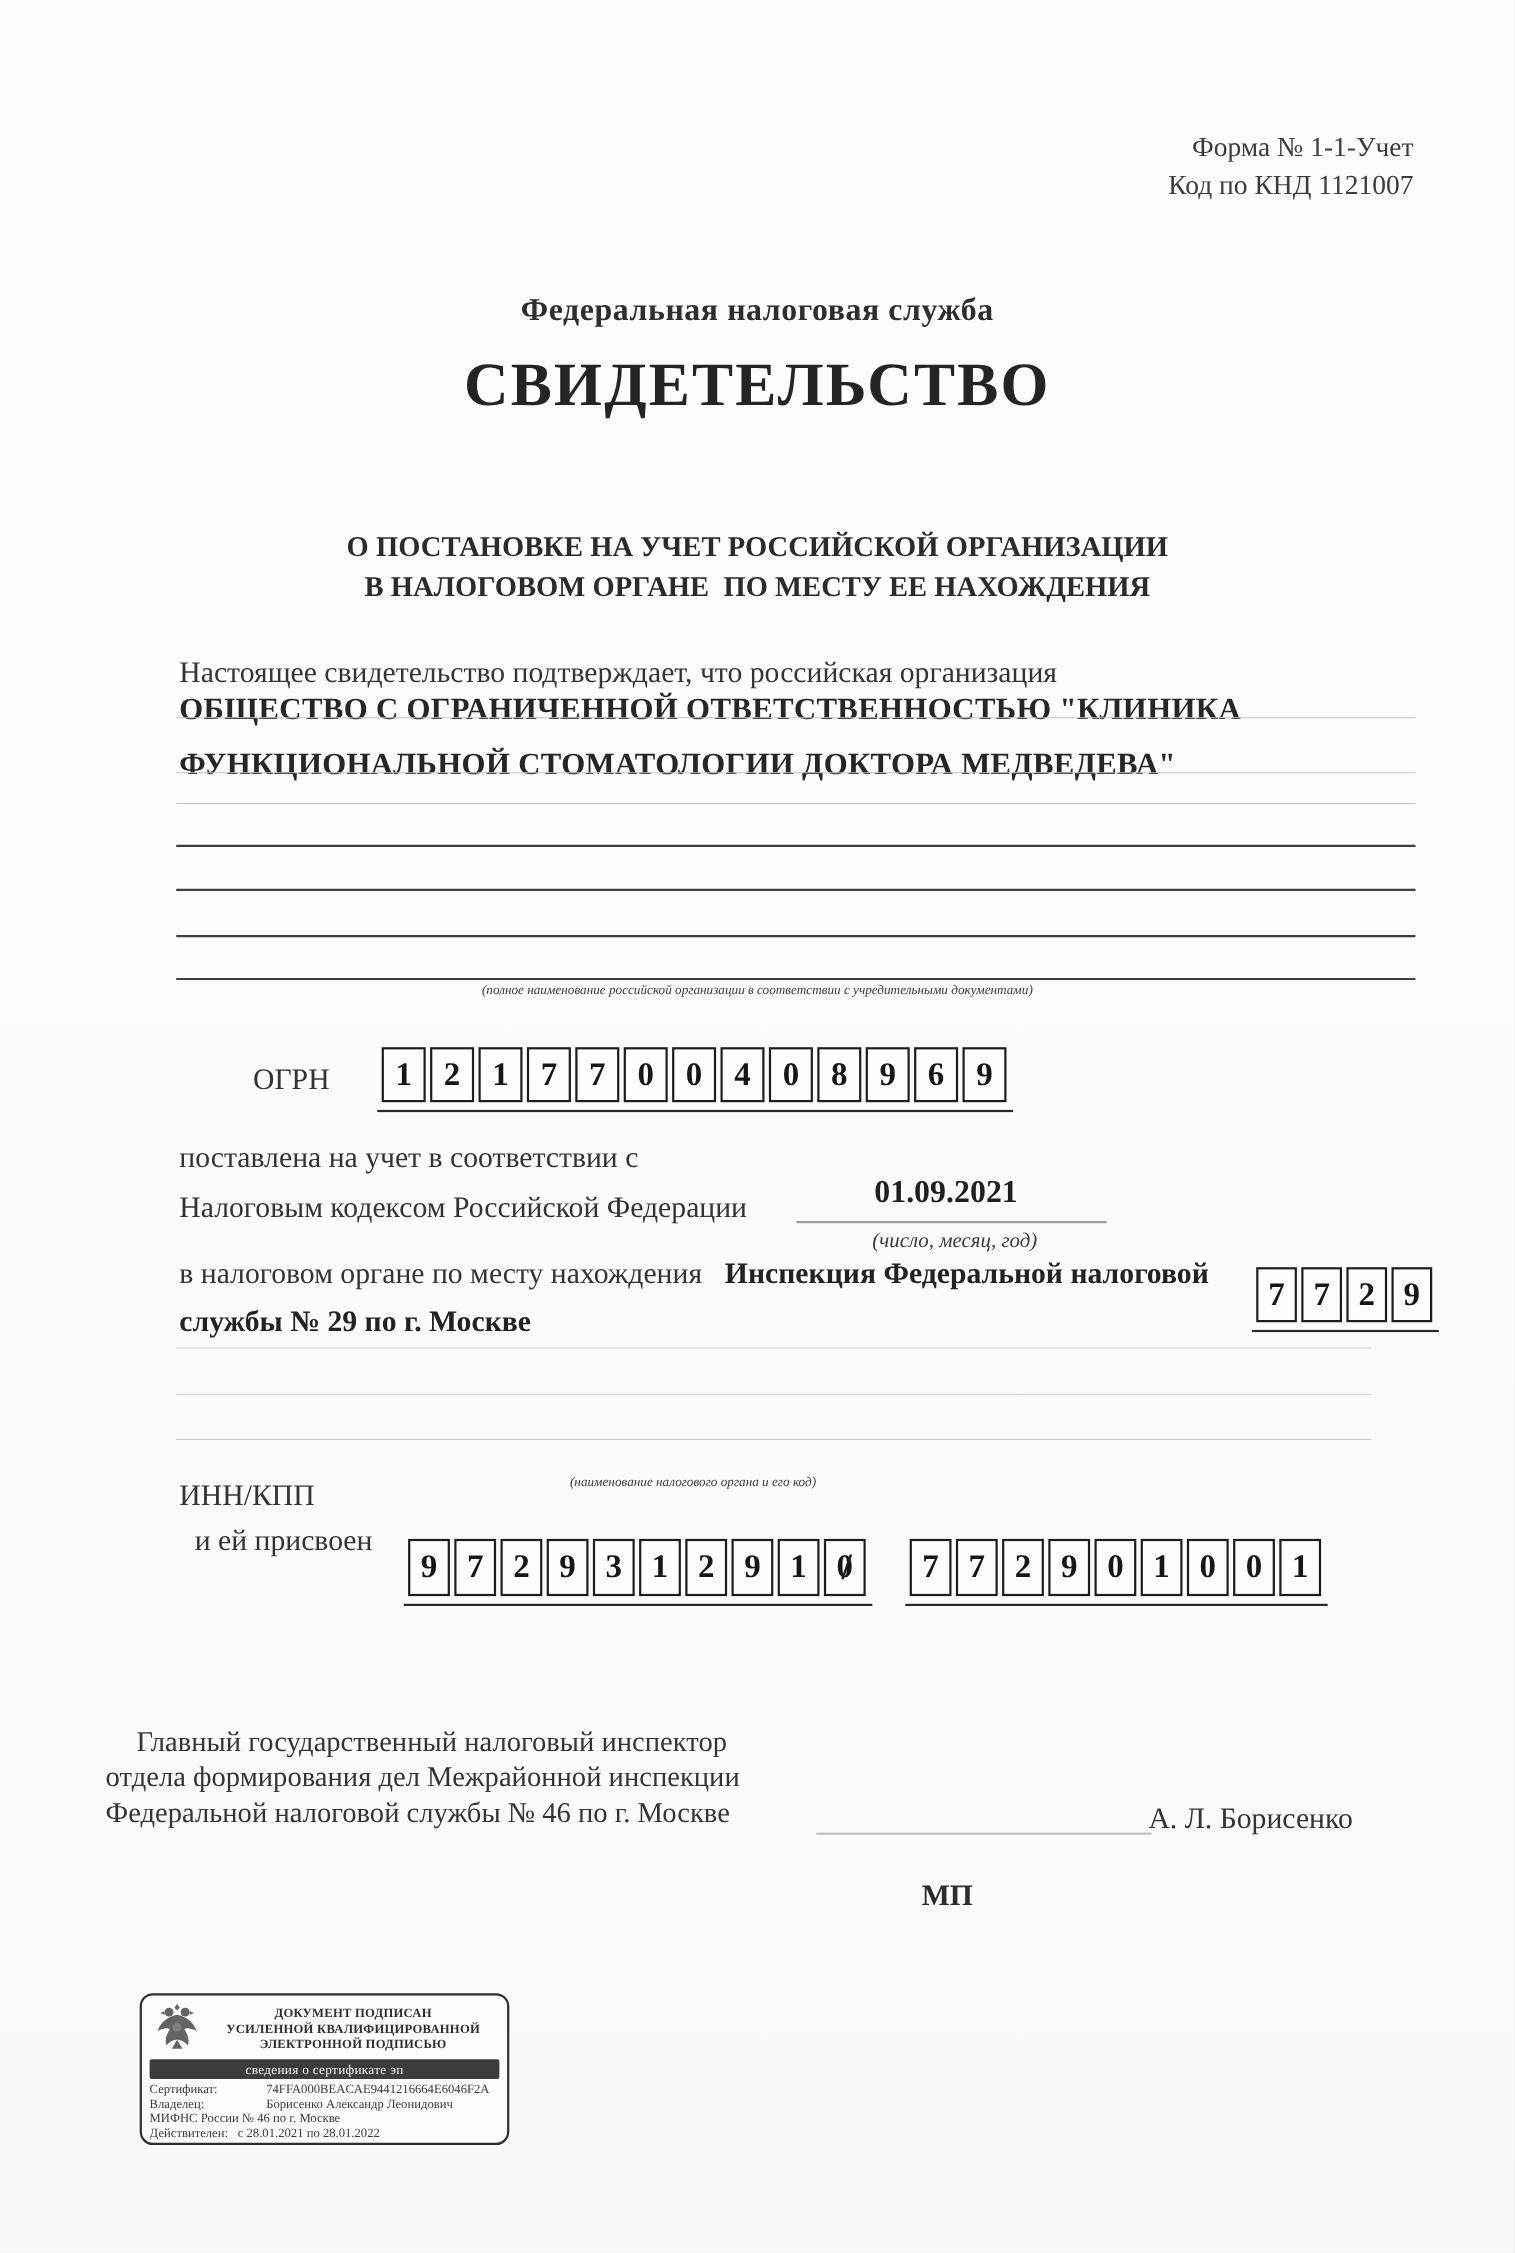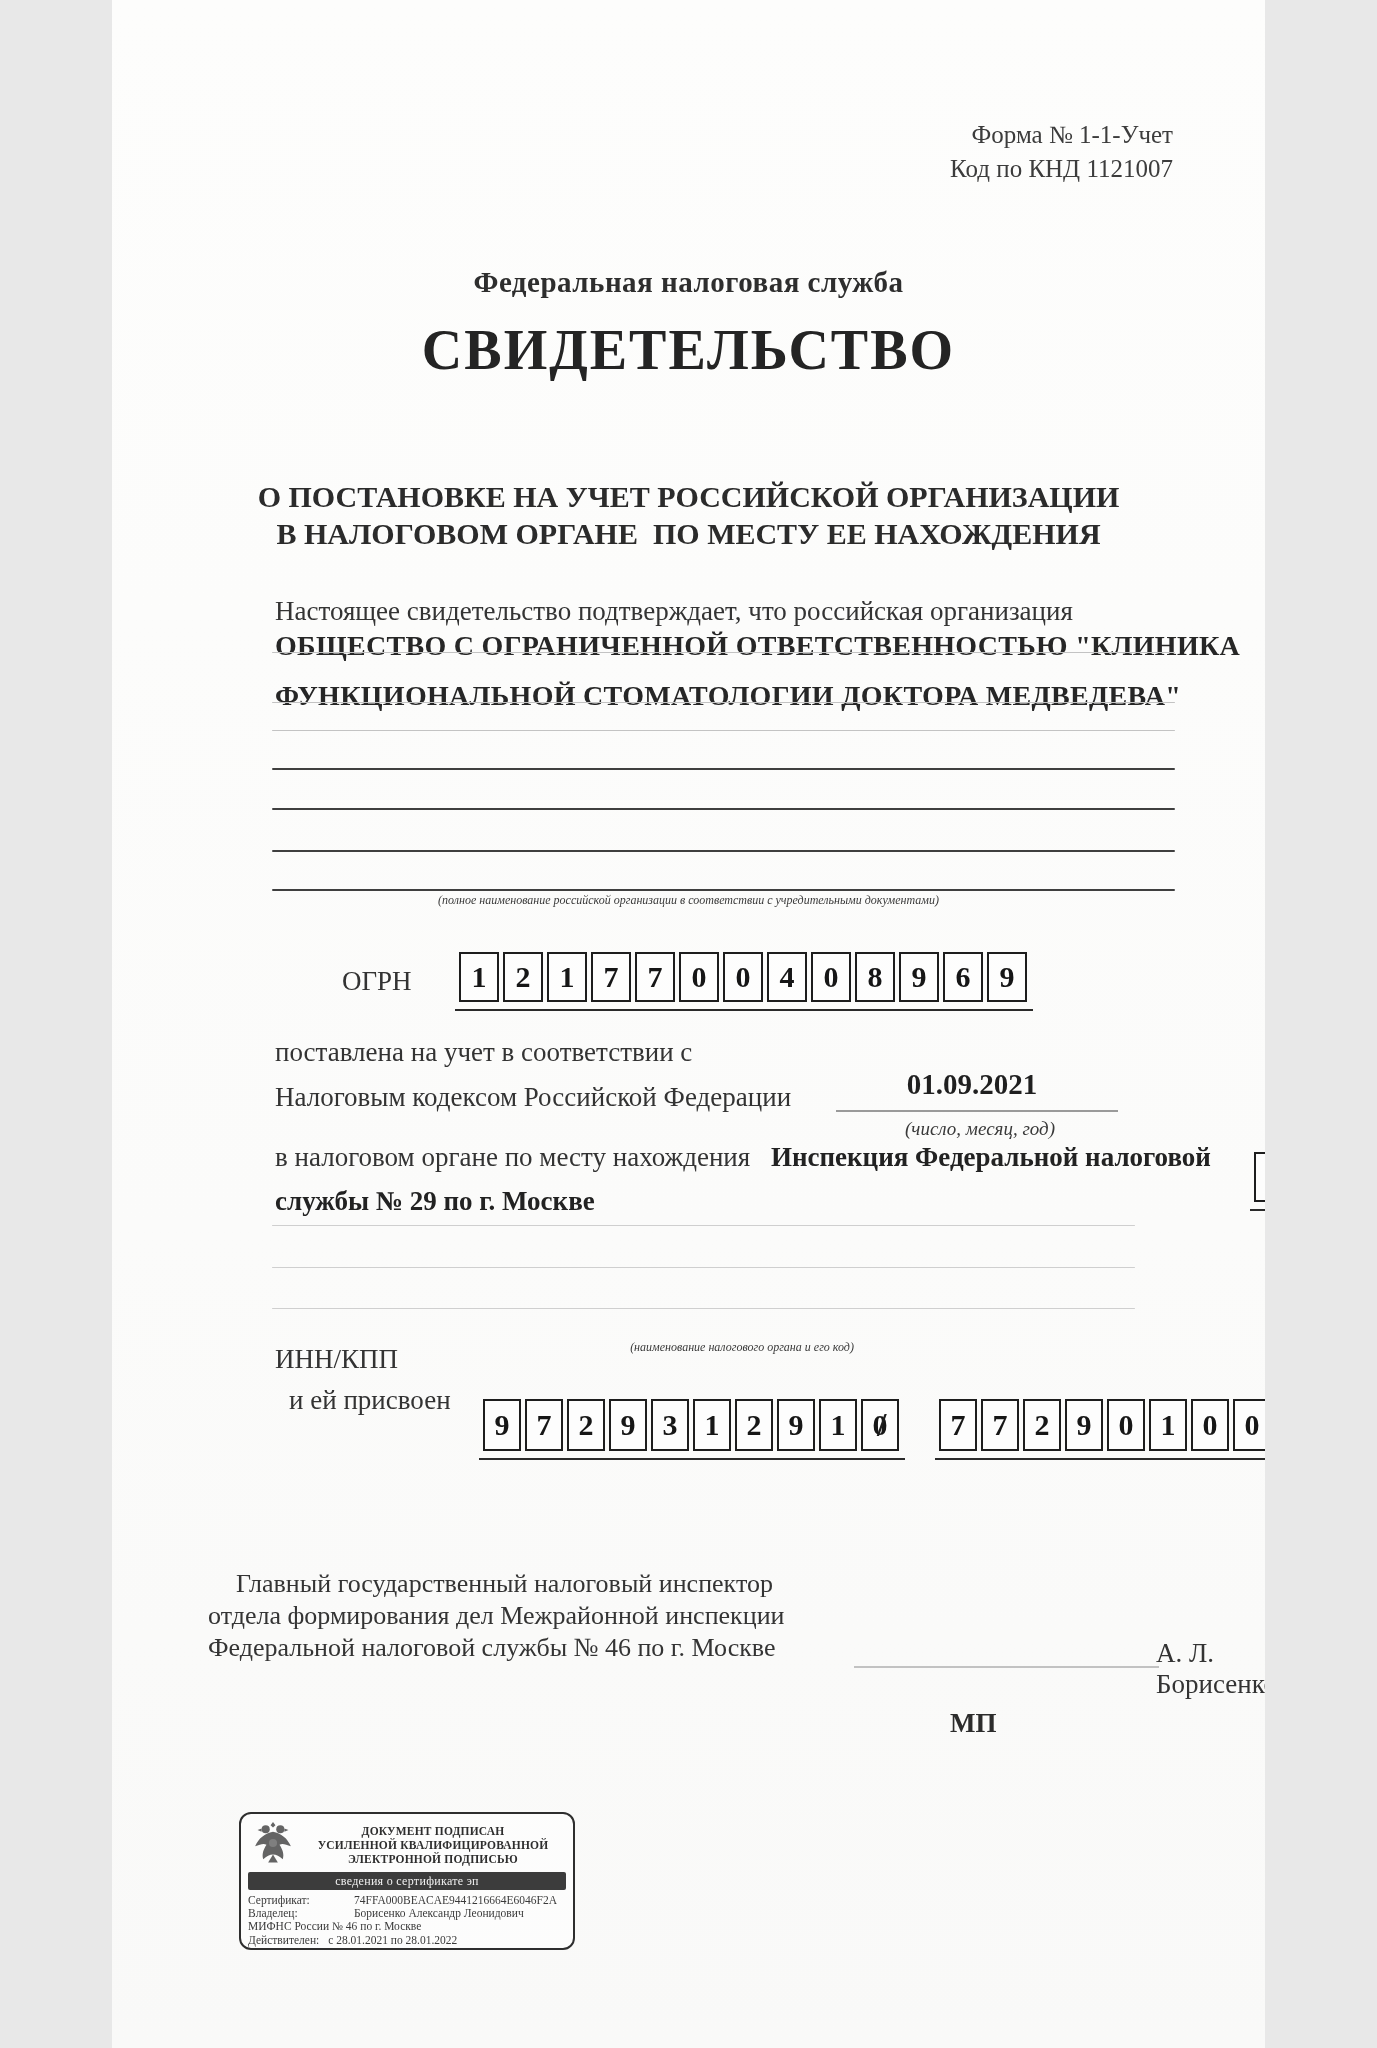--- a/index.html
+++ b/index.html
@@ -1,31 +1,31 @@
 <!DOCTYPE html>
 <html lang="ru"><head>
 <meta charset="utf-8">
 <style>
   html,body{margin:0;padding:0;background:#e8e8e8;}
   .page{
     position:relative;
-    width:1153px;height:2048px;
+    width:1377px;height:2048px;
     margin:0 auto;
     background:linear-gradient(180deg,#fdfdfc 0%,#fbfbfa 60%,#f9f9f8 100%);
     font-family:"Liberation Serif","DejaVu Serif",serif;
     color:var(--ink,#333);
     overflow:hidden;
   }
   .abs{position:absolute;}
   .center{text-align:center;left:0;right:0;}
 
   .form-meta{top:118px;right:92px;text-align:right;font-size:25px;line-height:34px;color:#3c3c3c;}
   .agency{top:266px;font-size:29px;font-weight:bold;color:#2e2e2e;letter-spacing:.5px;}
   .doc-title{top:318px;font-size:56px;font-weight:bold;color:#242424;letter-spacing:2px;}
-  .subtitle{top:478px;font-size:30px;font-weight:bold;line-height:37px;color:#2b2b2b;}
+  .subtitle{top:478px;font-size:26px;font-weight:bold;line-height:37px;color:#2b2b2b;}
 
   .intro{left:163px;top:596px;font-size:27px;color:#343434;}
   .org-line{left:163px;font-size:28px;font-weight:bold;color:#262626;letter-spacing:.3px;}
   .org1{top:630px;}
   .org2{top:680px;}
 
   .rule{position:absolute;left:160px;right:90px;height:2px;background:#3f3f3f;border-radius:1px;}
   .rule.faint{height:1px;background:#c3c3c3;}
   .rule.light{height:1px;background:#cfcfcf;}
 

